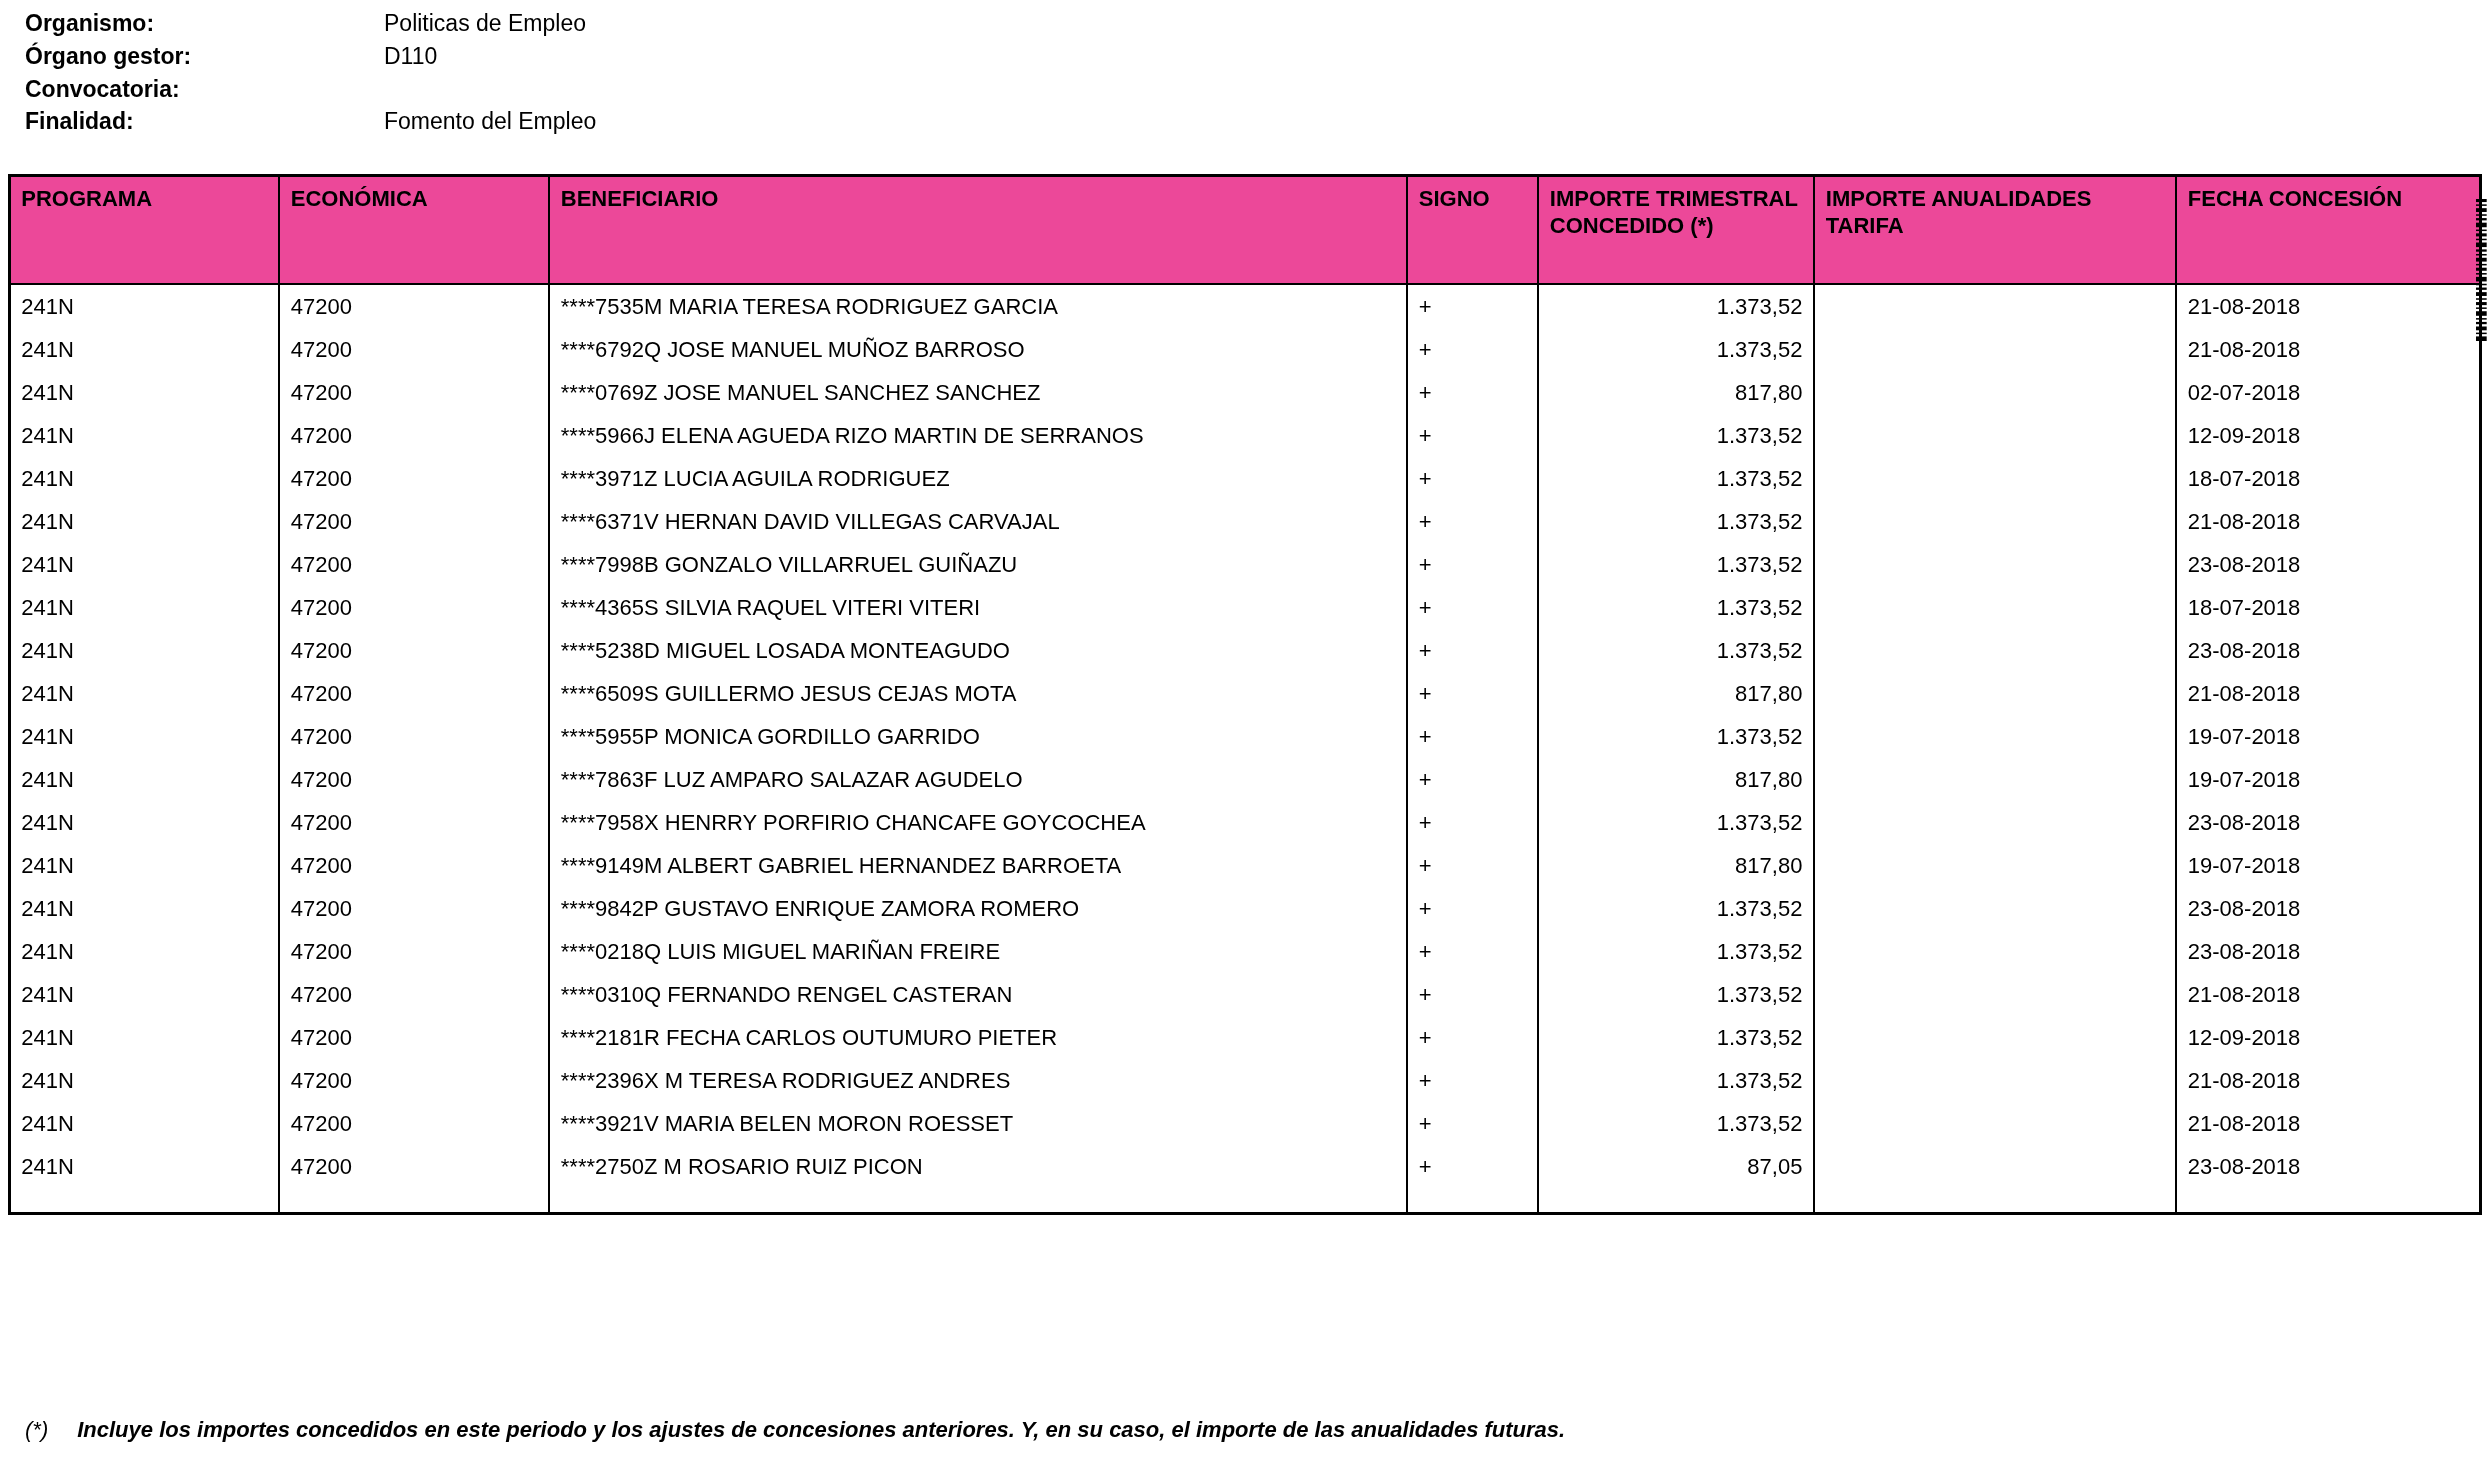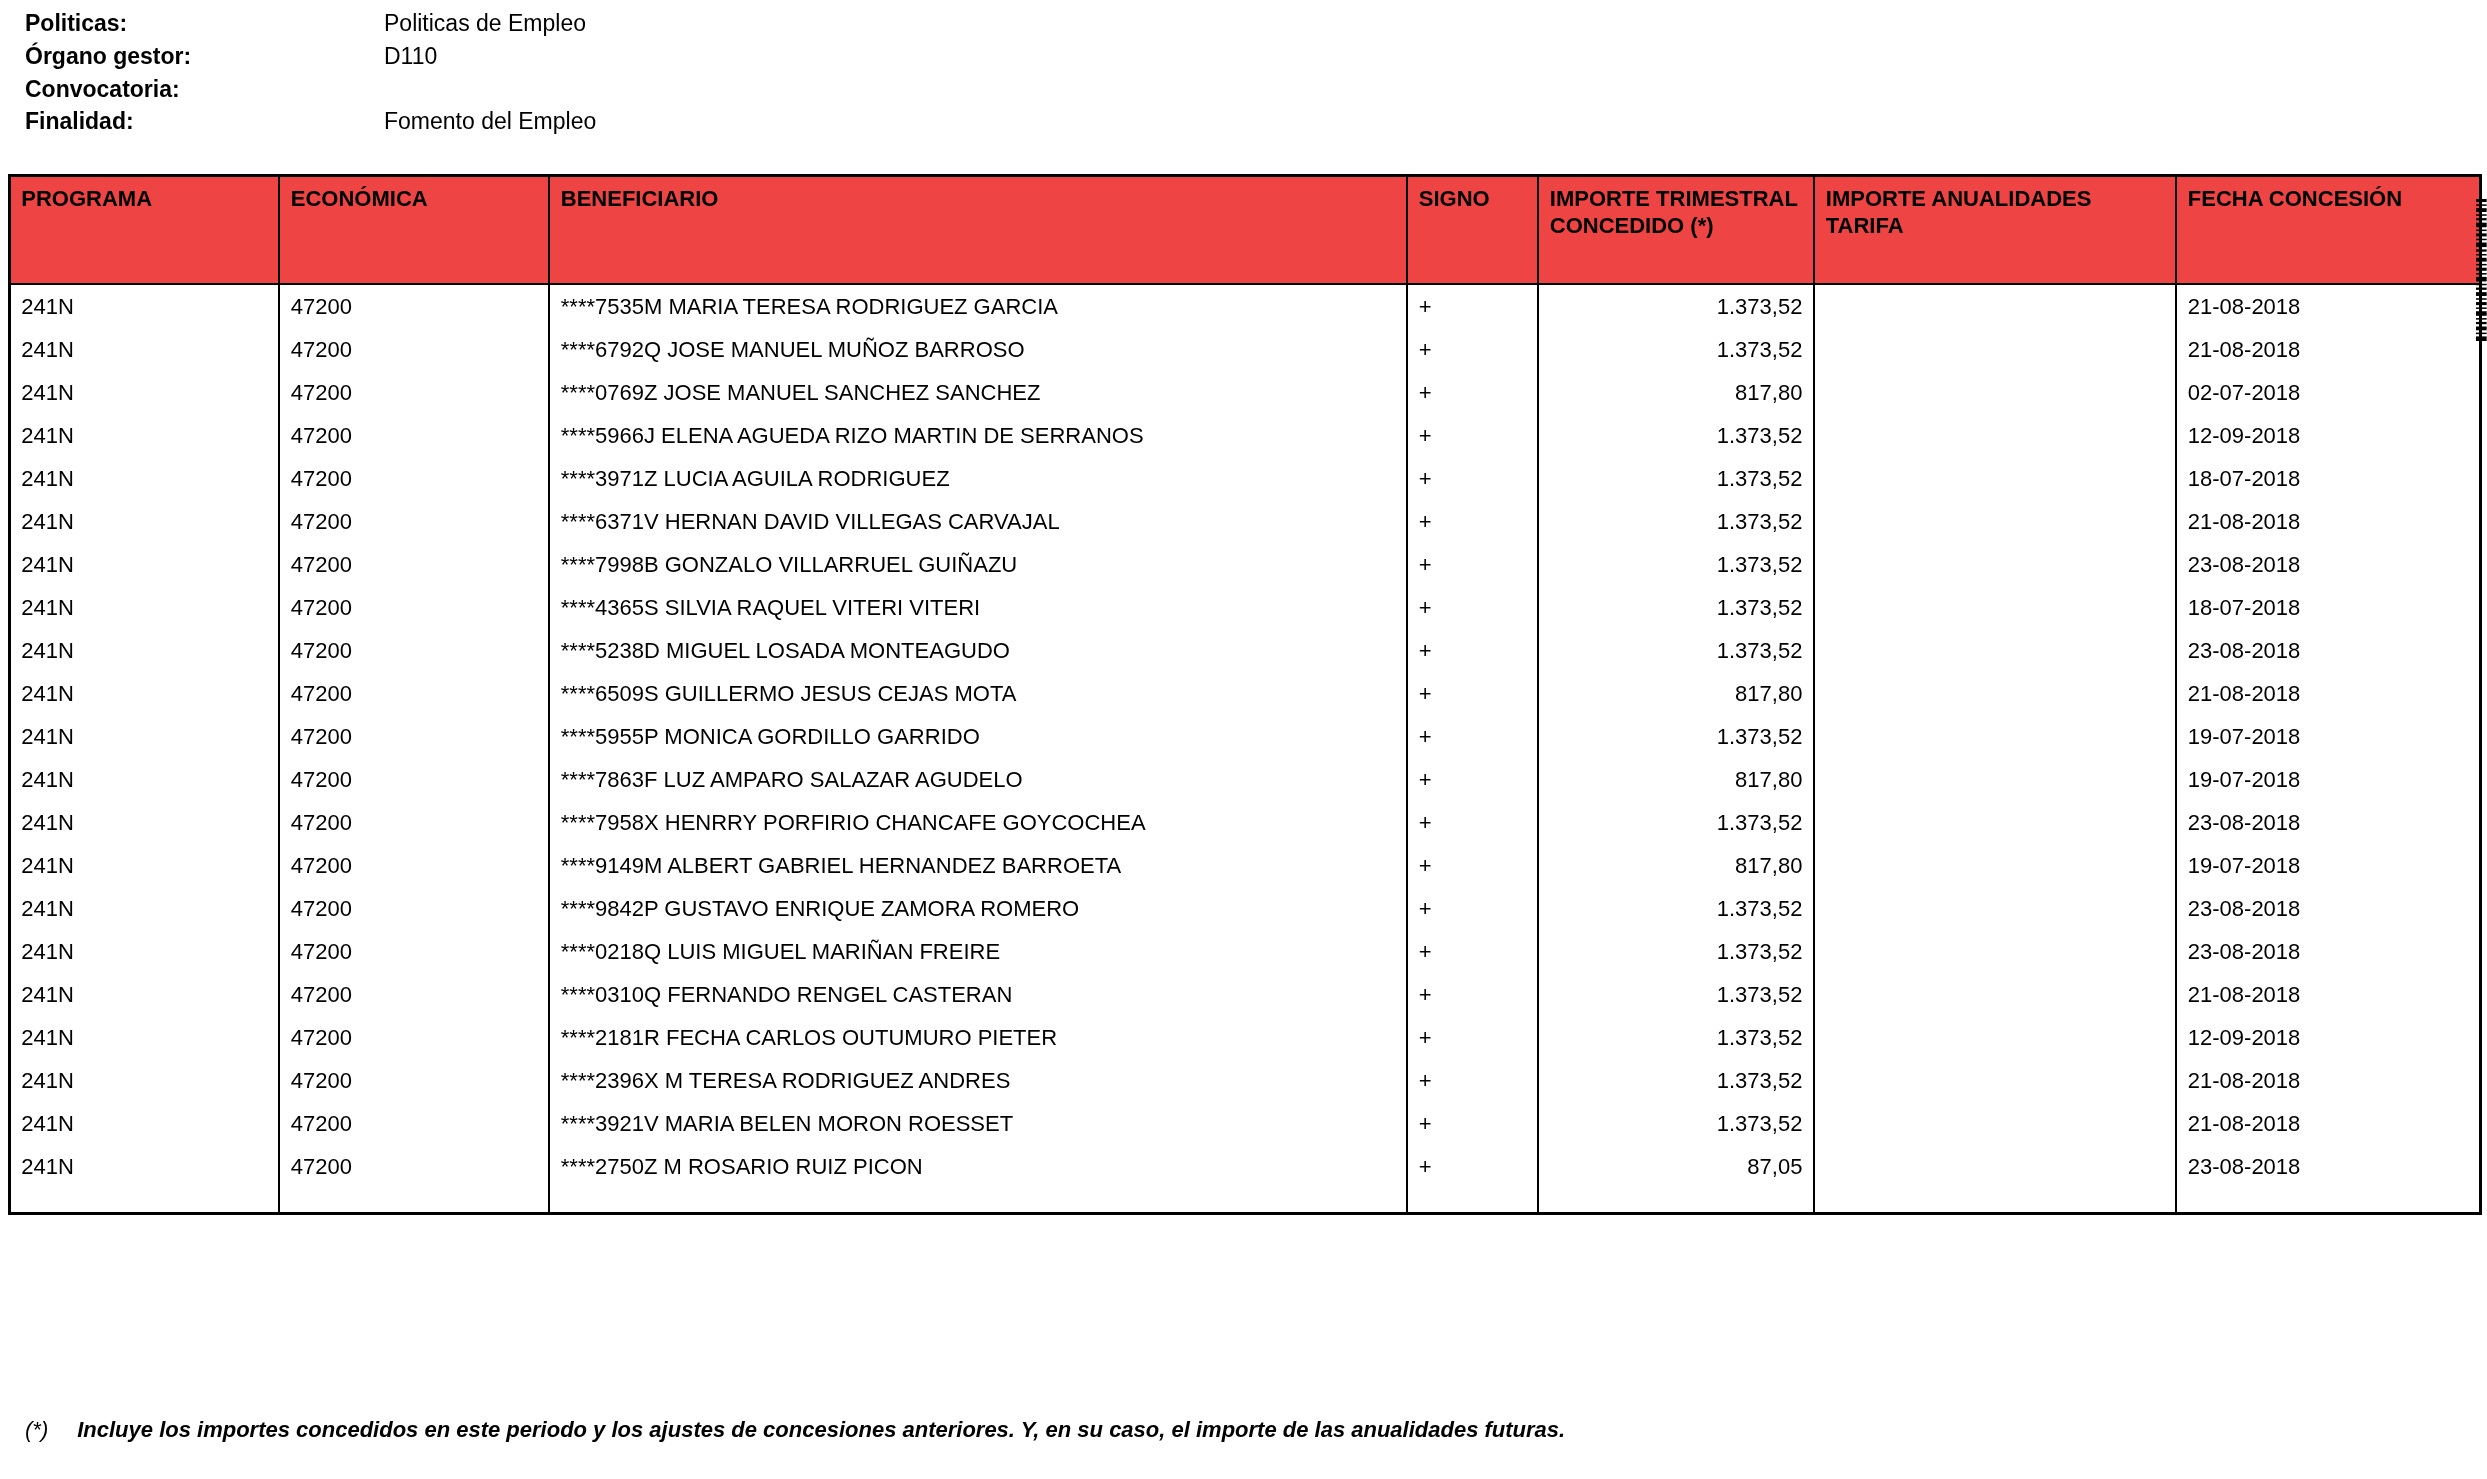--- a/index.html
+++ b/index.html
@@ -43,21 +43,21 @@
     width: 2472px;
   }
   table.grant-table {
     border-collapse: collapse;
     width: 100%;
     table-layout: fixed;
     border: 3px solid #000;
     font-size: 22px;
   }
   table.grant-table th {
-    background: #ef4444;
+    background: #ec4899;
     border: 2.3px solid #000;
     font-weight: bold;
     text-align: left;
     vertical-align: top;
     padding: 7.6px 10.7px;
     height: 108px;
     line-height: 27px;
   }
   table.grant-table td {
     border-left: 2.3px solid #000;
@@ -100,21 +100,21 @@
     width: 10.7px;
     height: 142px;
   }
   .barcode svg { display: block; }
 </style>
 </head>
 <body>
 
 <div class="meta">
   <div class="meta-row">
-    <div class="meta-label">Politicas:</div>
+    <div class="meta-label">Organismo:</div>
     <div class="meta-value">Politicas de Empleo</div>
   </div>
   <div class="meta-row">
     <div class="meta-label">Órgano gestor:</div>
     <div class="meta-value">D110</div>
   </div>
   <div class="meta-row">
     <div class="meta-label">Convocatoria:</div>
   </div>
   <div class="meta-row">

